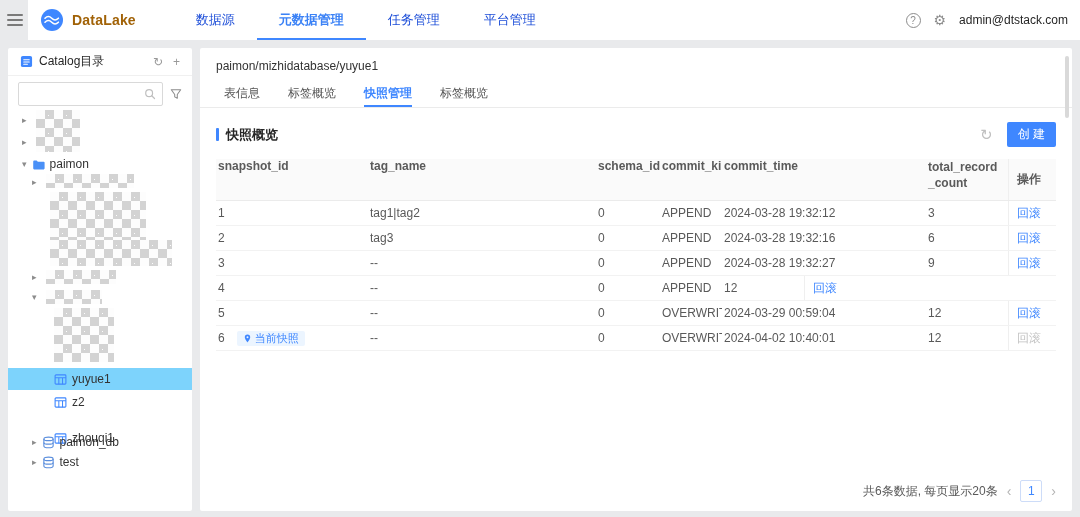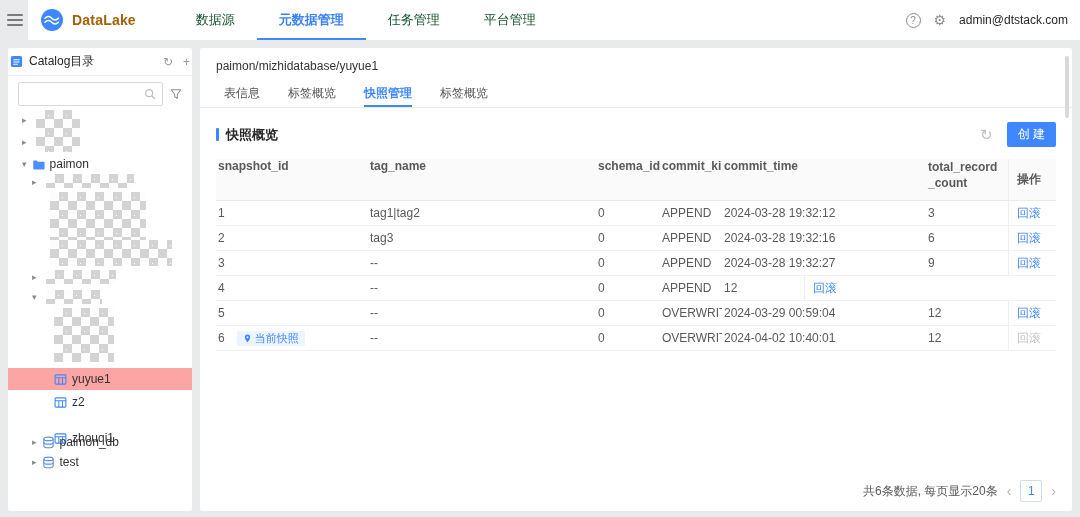--- a/index.html
+++ b/index.html
@@ -12,41 +12,41 @@
   }
   .page { position:relative; width:1080px; height:517px; }
 
   
   .hamburger { position:absolute; left:7px; top:14px; width:16px; height:12px; display:flex; flex-direction:column; justify-content:space-between; cursor:pointer; }
   .hamburger i { display:block; height:2px; background:#7a7a7a; border-radius:1px; }
   header { position:absolute; left:28px; top:0; right:0; height:40px; background:#fff; display:flex; align-items:center; }
   .logo { display:flex; align-items:center; gap:8px; margin-left:12px; }
   .logo-text { font-size:14px; font-weight:bold; color:#a16207; letter-spacing:.2px; }
   nav { display:flex; align-items:center; margin-left:38px; height:40px; }
-  .nav-item { font-size:13px; color:#14532d; padding:0 22px; height:40px; line-height:40px; cursor:pointer; }
+  .nav-item { font-size:13px; color:#1d4ed8; padding:0 22px; height:40px; line-height:40px; cursor:pointer; }
   .nav-item.active { color:#3b82f6; font-weight:bold; border-bottom:2px solid #3f87ff; }
   .header-right { margin-left:auto; display:flex; align-items:center; gap:13px; padding-right:12px; }
   .help-circle { width:15px; height:15px; border:1px solid #8c8c8c; border-radius:50%; color:#8c8c8c; font-size:10px; display:flex; align-items:center; justify-content:center; cursor:pointer; }
   .gear { color:#8c8c8c; font-size:14px; cursor:pointer; line-height:1; }
   .email { font-size:12px; color:#262626; cursor:pointer; }
 
   
   .sidebar { position:absolute; left:8px; top:48px; width:184px; height:463px; background:#fff; border-radius:2px; overflow:hidden; }
-  .side-header { height:28px; display:flex; align-items:center; gap:6px; padding:0 2px; border-bottom:1px solid #f0f0f0; }
+  .side-header { height:28px; display:flex; align-items:center; gap:6px; padding:0 12px; border-bottom:1px solid #f0f0f0; }
   .side-title { flex:1; font-size:12px; color:#262626; }
   .side-actions { display:flex; gap:10px; color:#999; font-size:12px; }
   .side-actions span { cursor:pointer; }
   .side-search { display:flex; align-items:center; gap:7px; padding:6px 10px; }
   .search-box { flex:1; height:24px; border:1px solid #d9d9d9; border-radius:2px; display:flex; align-items:center; padding:0 6px; background:#fff; }
   .search-box input { border:none; outline:none; flex:1; width:100%; font-size:12px; font-family:inherit; }
   .tree { position:absolute; left:0; right:0; top:62px; bottom:0; }
   .arrow { color:#8c8c8c; font-size:9px; line-height:1; }
   .arrow.abs { position:absolute; }
   .titem { position:absolute; display:flex; align-items:center; gap:5px; height:20px; font-size:12px; color:#333; cursor:pointer; white-space:nowrap; }
-  .titem.selected { left:0; right:0; height:22px; background:#fca5a5; padding-left:46px; }
+  .titem.selected { left:0; right:0; height:22px; background:#7dd3fc; padding-left:46px; }
   .tlabel { line-height:1; }
   .ticon { display:flex; align-items:center; }
   .checker {
     position:absolute;
     background-color:#fdfdfd;
     background-image:
       linear-gradient(45deg,#d3d3d3 25%,transparent 25%),
       linear-gradient(-45deg,#d3d3d3 25%,transparent 25%),
       linear-gradient(45deg,transparent 75%,#d3d3d3 75%),
       linear-gradient(-45deg,transparent 75%,#d3d3d3 75%);

